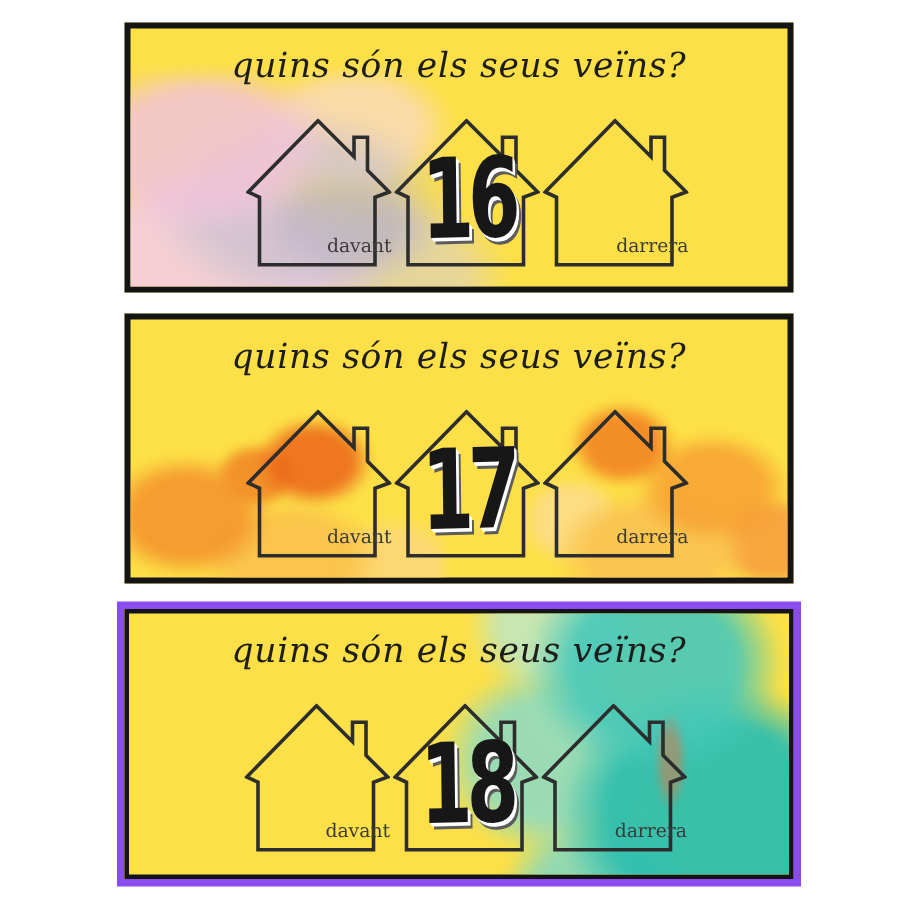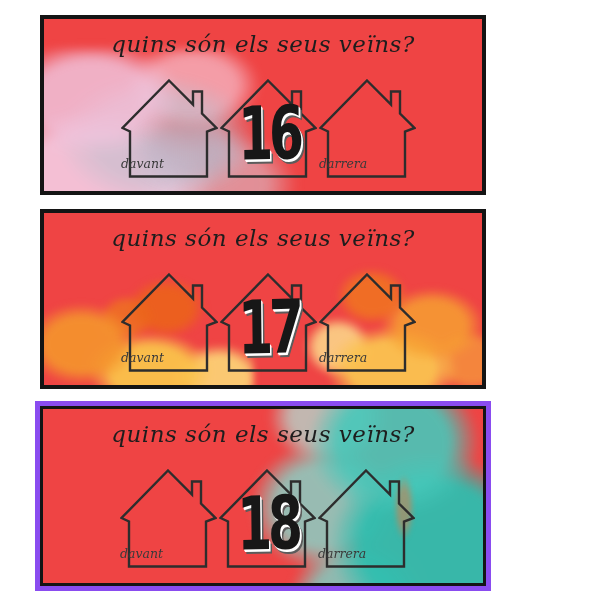--- a/index.html
+++ b/index.html
@@ -8,25 +8,25 @@
     width:600px;height:600px;
     background:#ffffff;
     box-sizing:border-box;
     padding-top:15px;
     font-family:"Liberation Sans",sans-serif;
     overflow:hidden;
   }
   
   .card{
     position:relative;
-    margin-left:40px;
+    margin-left:83px;
     width:438px;           
     height:172px;
     border:4px solid #141414;
-    background:#ef4444;
+    background:#fde047;
     overflow:hidden;
   }
   .card + .card{margin-top:14px;}
   .card.selected{
     border-width:3px;
     width:440px;height:174px;
     box-shadow:0 0 0 5px #8a4cf0;
     margin-top:17px;
   }
   
@@ -44,23 +44,22 @@
   
   .houses{
     position:absolute;z-index:2;
     left:77px;top:60px;
     display:flex;gap:2px;
   }
   .house{position:relative;width:97px;height:99px;}
   .house svg{display:block;width:97px;height:99px;}
   .house-label{
     position:absolute;left:0;right:0;bottom:7px;
-    text-align:left;
+    text-align:right;
     font-family:"DejaVu Serif",serif;
-    font-style:italic;
     font-size:12.5px;
     color:#3a3a3a;
   }
   .house-number{
     position:absolute;left:50%;top:55%;
     transform:translate(-50%,-50%) scaleX(.68) rotate(-1deg);
     font-family:"DejaVu Sans",sans-serif;
     font-weight:900;
     font-size:74px;line-height:1;
     letter-spacing:-6px;

